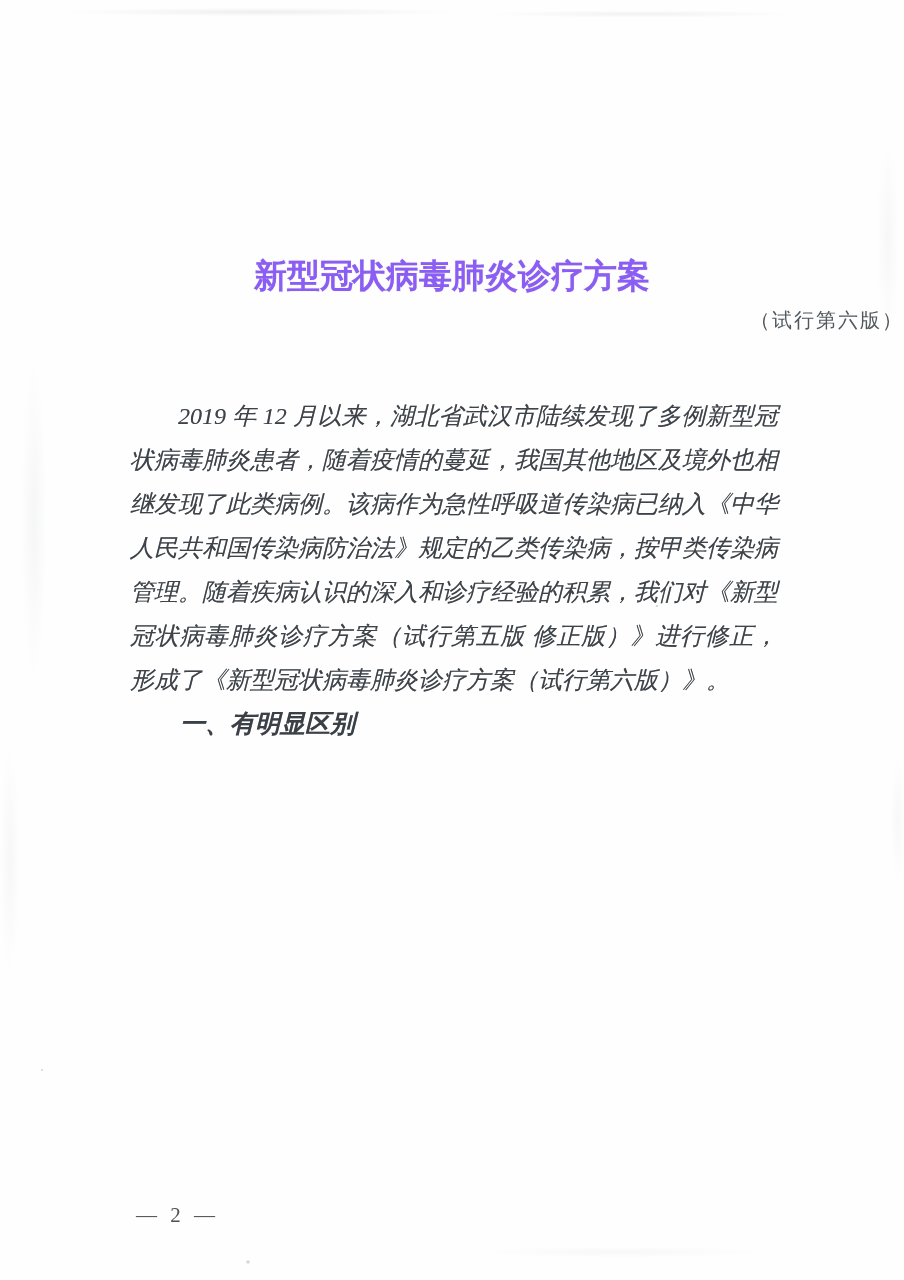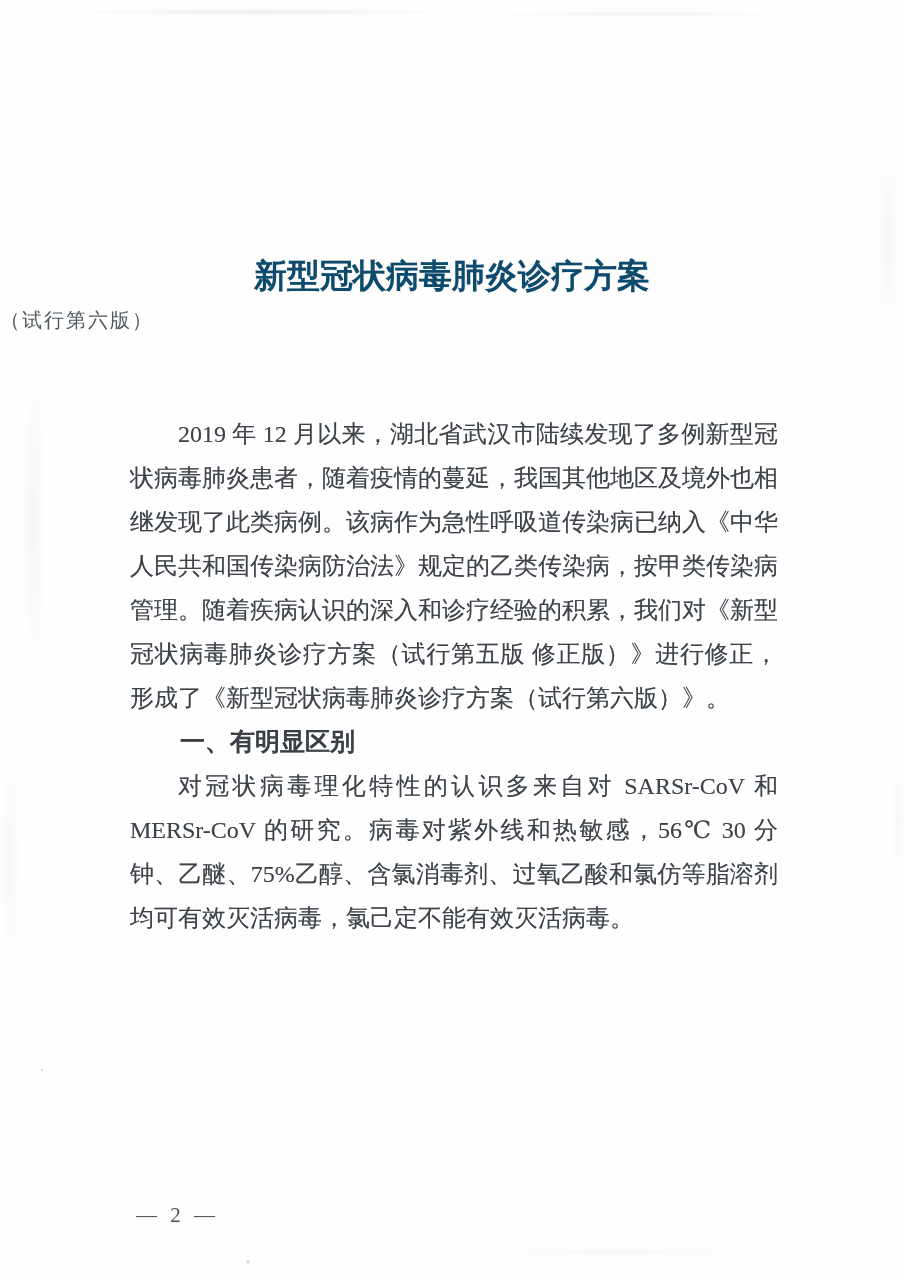--- a/index.html
+++ b/index.html
@@ -36,43 +36,44 @@
   .doc-title {
     position: absolute;
     top: 254px;
     left: 0;
     width: 904px;
     text-align: center;
     font-family: "Liberation Sans", "DejaVu Sans", sans-serif;
     font-weight: bold;
     font-size: 33px;
     letter-spacing: 0px;
-    color: #0c4a6e;
+    color: #8b5cf6;
     text-shadow: 0 0 1px rgba(77,85,93,0.35);
   }
   .doc-subtitle {
     position: absolute;
     top: 307px;
     left: 0;
     width: 904px;
-    text-align: left;
+    text-align: right;
     font-size: 20px;
     letter-spacing: 2px;
     color: #50585e;
   }
   .doc-body {
     position: absolute;
-    top: 412px;
+    top: 394px;
     left: 130px;
     width: 648px;
     font-size: 24px;
     line-height: 44px;
     text-align: justify;
     color: #3d4349;
     text-shadow: 0 0 0.6px rgba(61,67,73,0.45);
+    font-style: italic;
   }
   .doc-body p {
     margin: 0;
     text-indent: 2em;
   }
   .doc-body .section-heading {
     margin: 0;
     text-indent: 2em;
     font-size: 25px;
     font-weight: bold;
@@ -94,18 +95,17 @@
 
   <div class="scan-noise"></div>
 
   <div class="doc-title">新型冠状病毒肺炎诊疗方案</div>
 
   <div class="doc-subtitle">（试行第六版）</div>
 
   <div class="doc-body">
     <p>2019 年 12 月以来，湖北省武汉市陆续发现了多例新型冠状病毒肺炎患者，随着疫情的蔓延，我国其他地区及境外也相继发现了此类病例。该病作为急性呼吸道传染病已纳入《中华人民共和国传染病防治法》规定的乙类传染病，按甲类传染病管理。随着疾病认识的深入和诊疗经验的积累，我们对《新型冠状病毒肺炎诊疗方案（试行第五版 修正版）》进行修正，形成了《新型冠状病毒肺炎诊疗方案（试行第六版）》。</p>
     <p class="section-heading">一、有明显区别</p>
-    <p>对冠状病毒理化特性的认识多来自对 SARSr-CoV 和 MERSr-CoV 的研究。病毒对紫外线和热敏感，56℃ 30 分钟、乙醚、75%乙醇、含氯消毒剂、过氧乙酸和氯仿等脂溶剂均可有效灭活病毒，氯己定不能有效灭活病毒。</p>
   </div>
 
   <div class="page-number">— 2 —</div>
 
 </div>
 
 </body></html>

